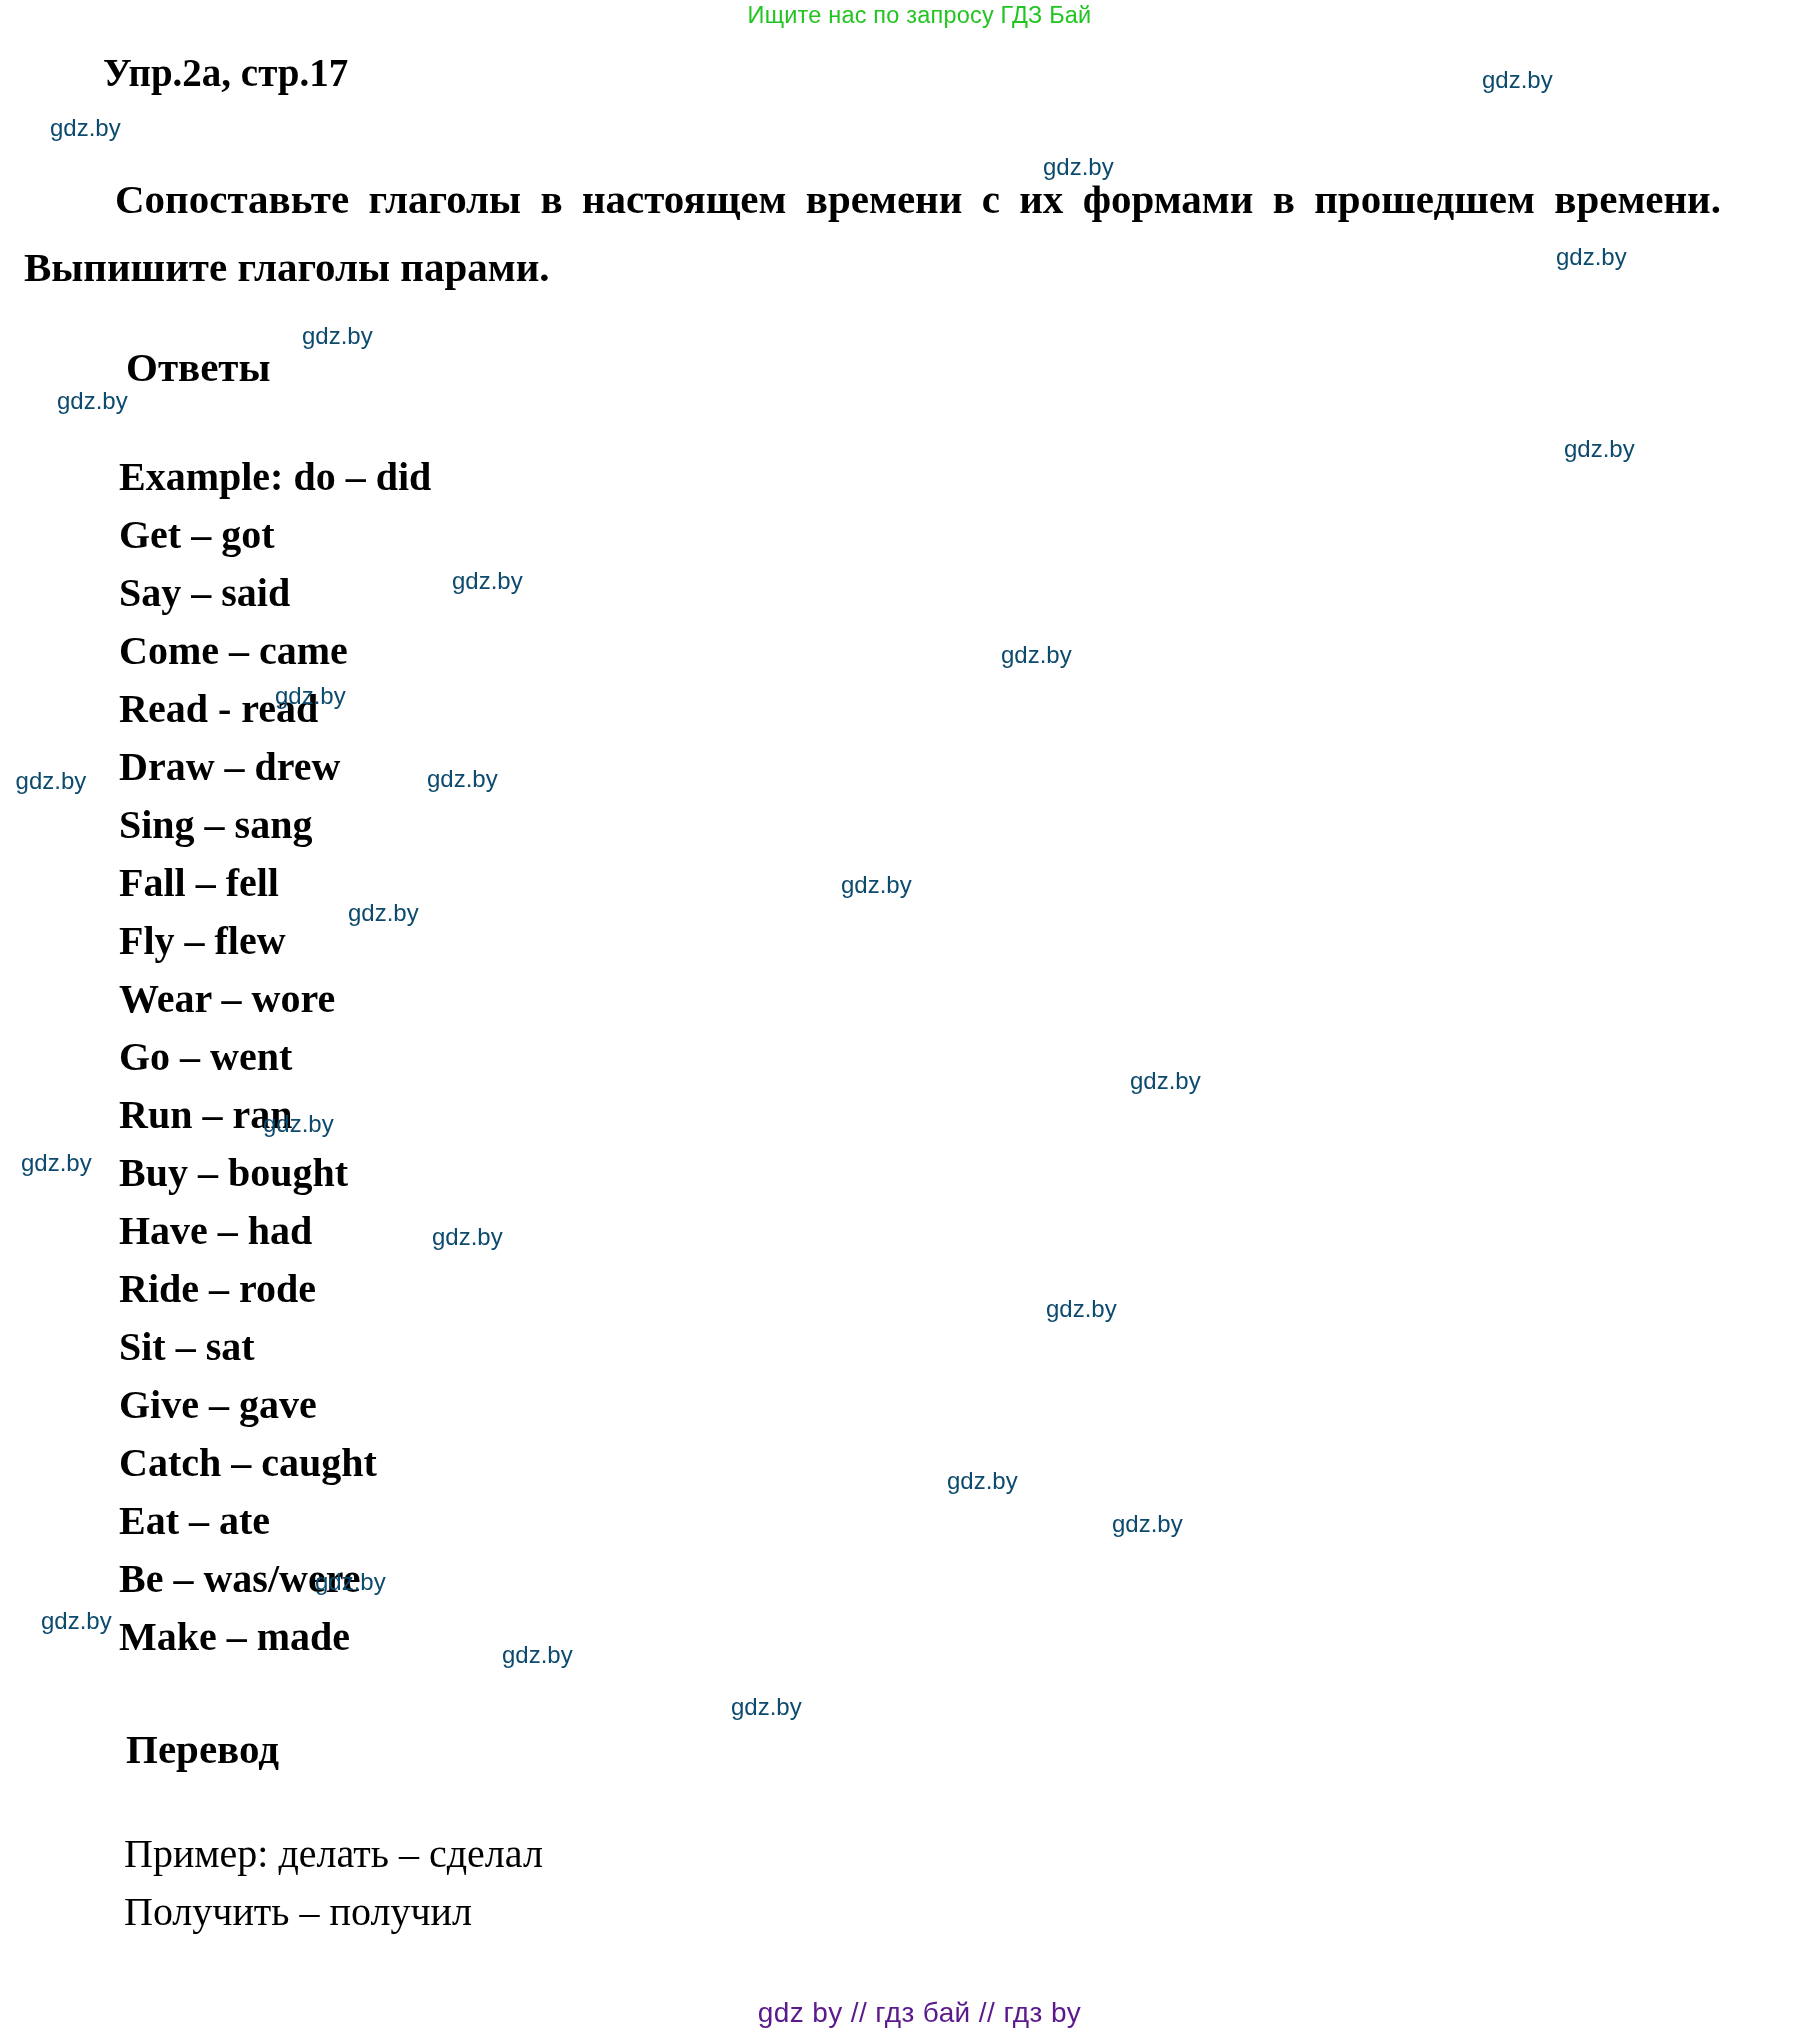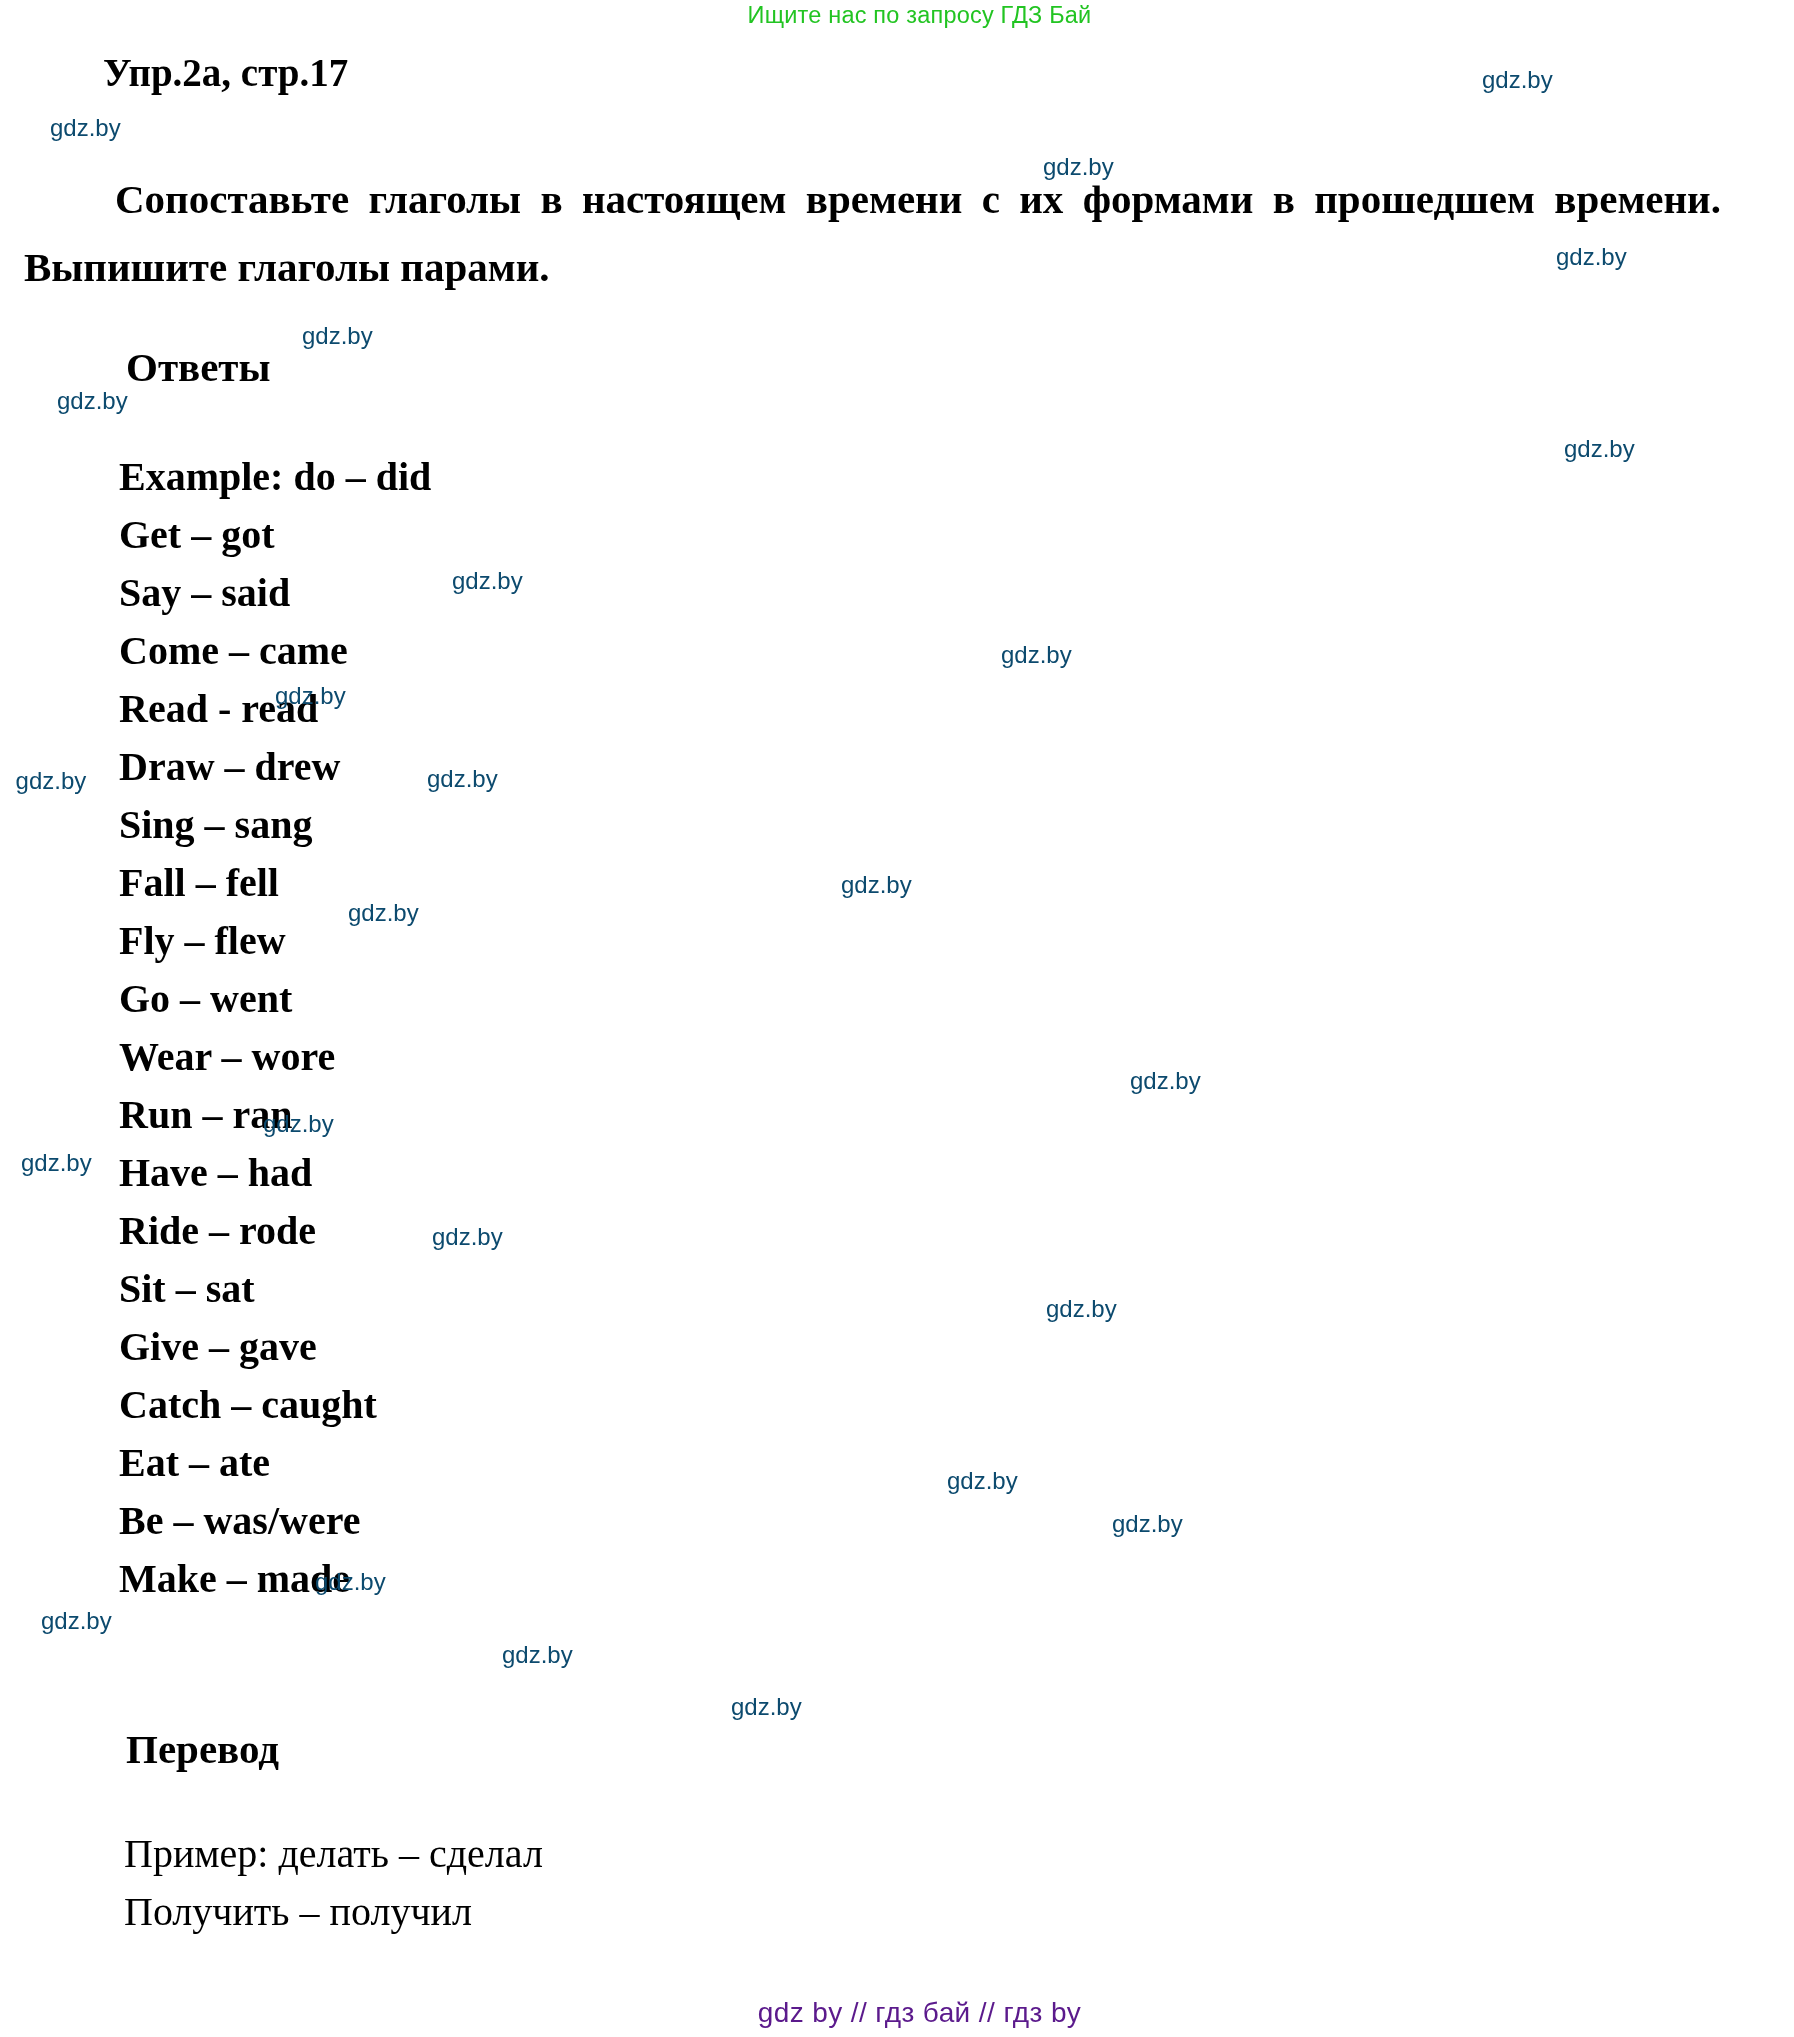--- a/index.html
+++ b/index.html
@@ -134,23 +134,24 @@
     <div class="verb-list">
       <div class="row">Example: do – did</div>
       <div class="row">Get – got</div>
       <div class="row">Say – said</div>
       <div class="row">Come – came</div>
       <div class="row">Read - read</div>
       <div class="row">Draw – drew</div>
       <div class="row">Sing – sang</div>
       <div class="row">Fall – fell</div>
       <div class="row">Fly – flew</div>
+      <div class="row">Wear – wore</div>
       <div class="row">Go – went</div>
-      <div class="row">Wear – wore</div>
       <div class="row">Run – ran</div>
+      <div class="row">Buy – bought</div>
       <div class="row">Have – had</div>
       <div class="row">Ride – rode</div>
       <div class="row">Sit – sat</div>
       <div class="row">Give – gave</div>
       <div class="row">Catch – caught</div>
       <div class="row">Eat – ate</div>
       <div class="row">Be – was/were</div>
       <div class="row">Make – made</div>
     </div>
 

